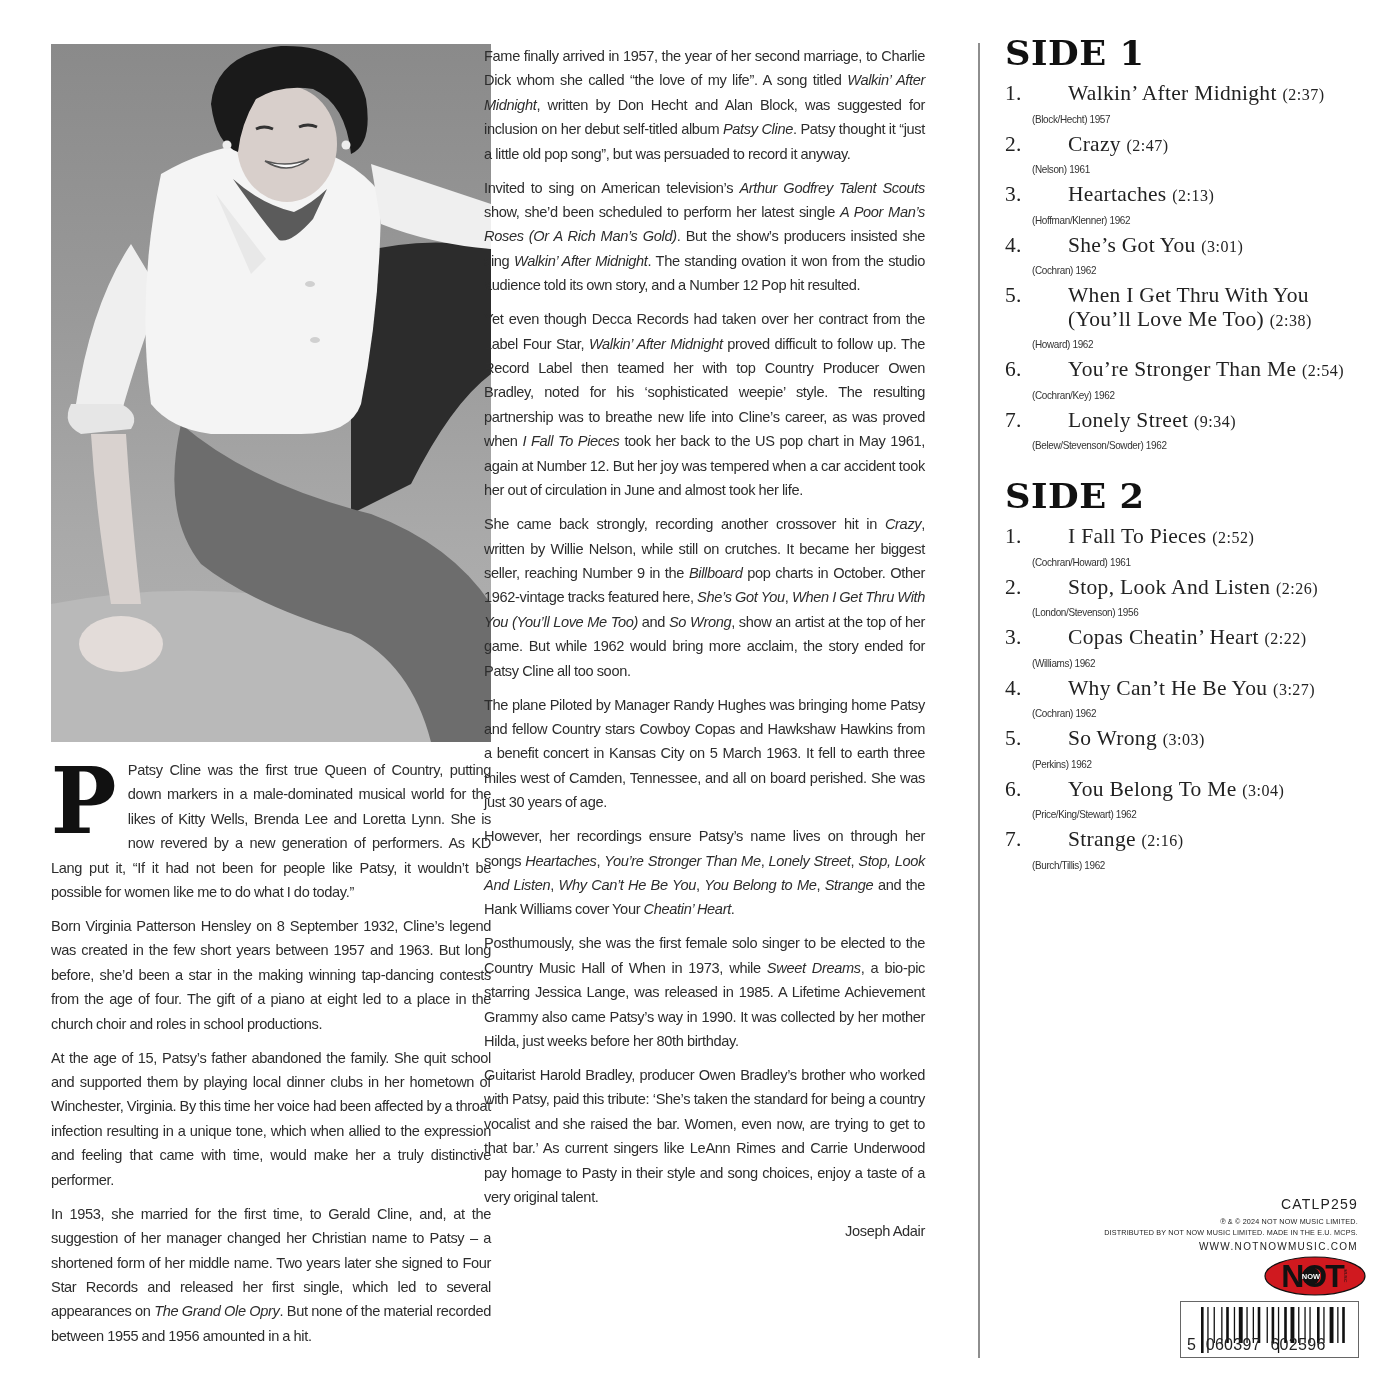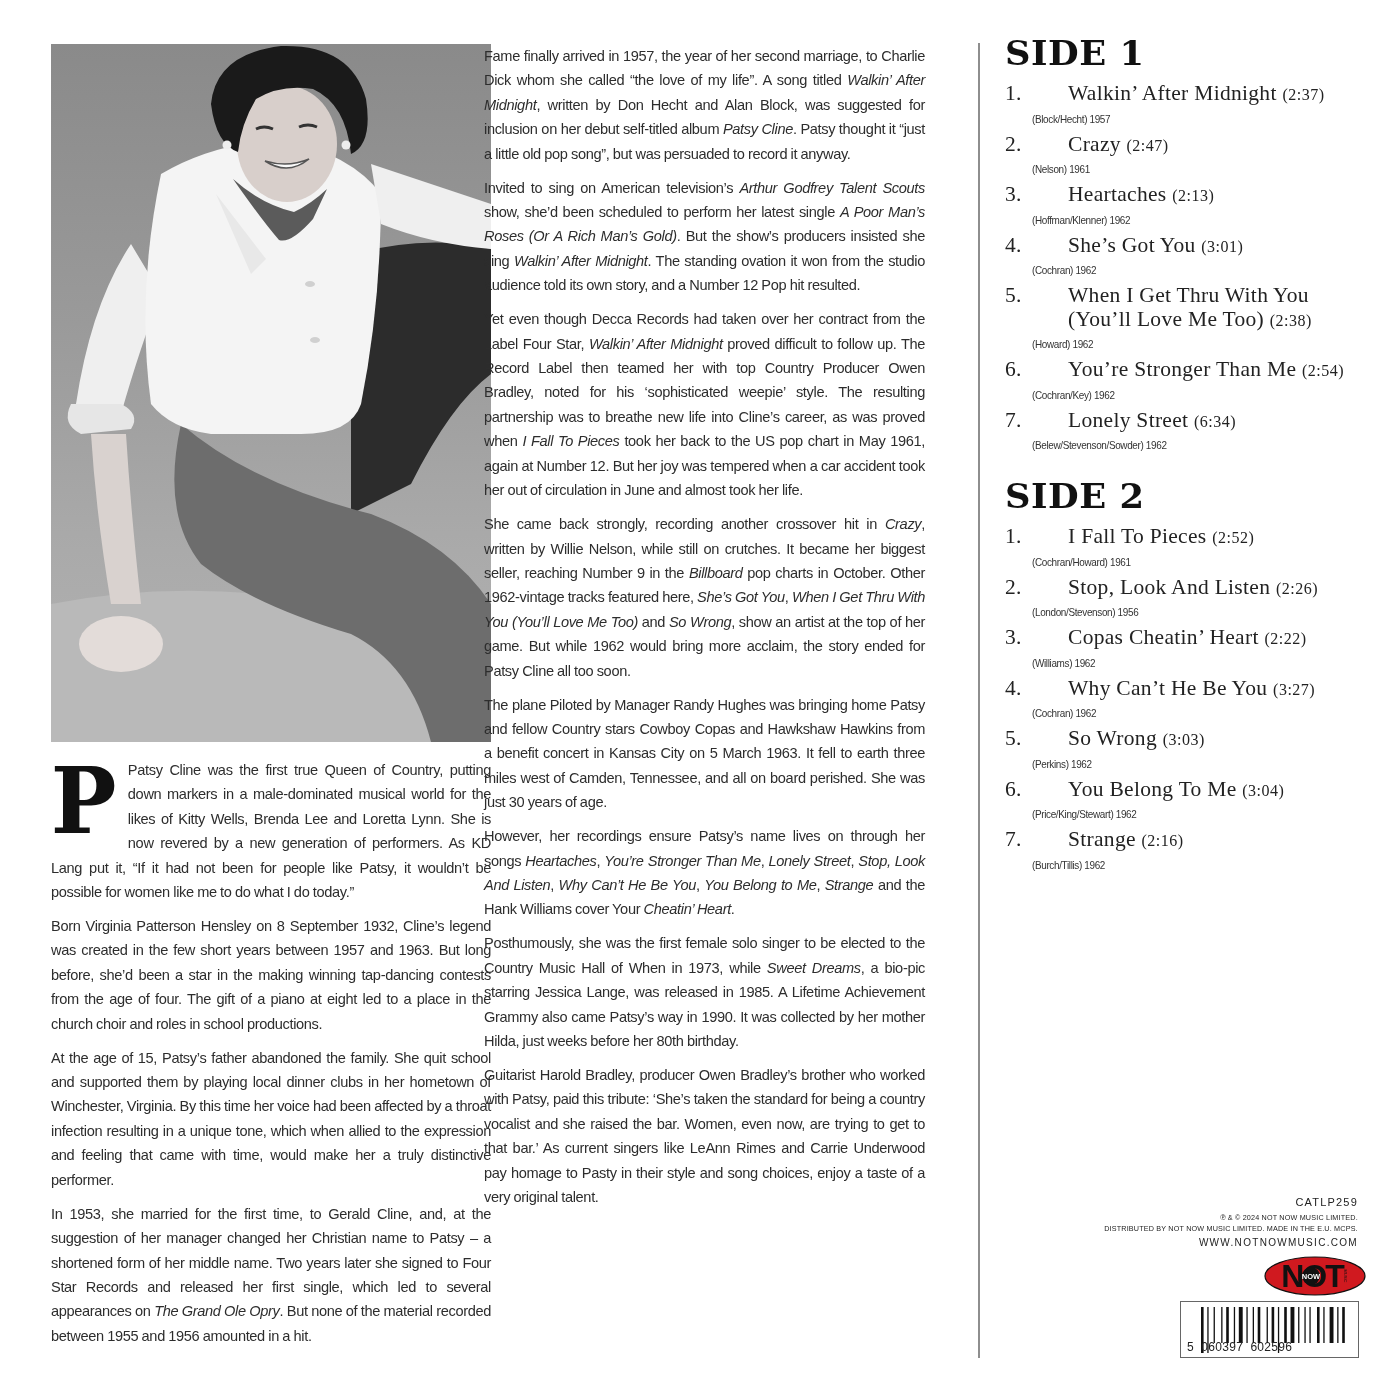--- a/index.html
+++ b/index.html
@@ -48,28 +48,28 @@
   .track-dur { font-size: 16px; letter-spacing: 0.5px; }
   .track-credit {
     font-family: "Liberation Sans", sans-serif; font-size: 11.3px; color: #333; margin-left: 27px;
     line-height: 24px; letter-spacing: -0.4px; transform: scaleX(0.88); transform-origin: left; white-space: nowrap;
   }
 
   .legal {
     position: absolute; right: 42px; top: 1196px; text-align: right;
     font-family: "Liberation Sans", sans-serif; color: #222;
   }
-  .catno { font-size: 11px; letter-spacing: 1.2px; margin-bottom: 4px; }
+  .catno { font-size: 14px; letter-spacing: 1.2px; margin-bottom: 4px; }
   .copy { font-size: 8px; letter-spacing: 0.2px; line-height: 11px; transform: scaleX(0.9); transform-origin: right; }
   .web { font-size: 10px; letter-spacing: 1.3px; margin-top: 3px; }
   .logo { position: absolute; left: 1264px; top: 1256px; width: 102px; height: 40px; }
   .barcode { position: absolute; left: 1180px; top: 1301px; width: 177px; height: 55px; border: 1px solid #666; background: #fff; }
   .barcode svg { position: absolute; left: 0; top: 0; }
   .barcode-digits {
-    position: absolute; left: 6px; bottom: 3px; font-family: "Liberation Sans", sans-serif; font-size: 12px; color: #222;
+    position: absolute; left: 6px; bottom: 3px; font-family: "Liberation Sans", sans-serif; font-size: 16px; color: #222;
     letter-spacing: 0.3px; background: transparent;
   }
 </style>
 </head>
 <body>
 
 <div class="col-left">
   <div class="photo" title="Black and white portrait of Patsy Cline seated, wearing a white blouse">
     <svg width="440" height="698" viewBox="0 0 440 698">
 
@@ -122,20 +122,21 @@
     <div>
         <p><span>Fame finally arrived in 1957, the year of her second marriage, to Charlie Dick whom she called “the love of my life”. A song titled </span><em>Walkin’ After Midnight</em><span>, written by Don Hecht and Alan Block, was suggested for inclusion on her debut self-titled album </span><em>Patsy Cline</em><span>. Patsy thought it “just a little old pop song”, but was persuaded to record it anyway.</span></p>
         <p><span>Invited to sing on American television’s </span><em>Arthur Godfrey Talent Scouts</em><span> show, she’d been scheduled to perform her latest single </span><em>A Poor Man’s Roses (Or A Rich Man’s Gold)</em><span>. But the show’s producers insisted she sing </span><em>Walkin’ After Midnight</em><span>. The standing ovation it won from the studio audience told its own story, and a Number 12 Pop hit resulted.</span></p>
         <p><span>Yet even though Decca Records had taken over her contract from the Label Four Star, </span><em>Walkin’ After Midnight</em><span> proved difficult to follow up. The Record Label then teamed her with top Country Producer Owen Bradley, noted for his ‘sophisticated weepie’ style. The resulting partnership was to breathe new life into Cline’s career, as was proved when </span><em>I Fall To Pieces</em><span> took her back to the US pop chart in May 1961, again at Number 12. But her joy was tempered when a car accident took her out of circulation in June and almost took her life.</span></p>
         <p><span>She came back strongly, recording another crossover hit in </span><em>Crazy</em><span>, written by Willie Nelson, while still on crutches. It became her biggest seller, reaching Number 9 in the </span><em>Billboard</em><span> pop charts in October. Other 1962-vintage tracks featured here, </span><em>She’s Got You</em><span>, </span><em>When I Get Thru With You (You’ll Love Me Too)</em><span> and </span><em>So Wrong</em><span>, show an artist at the top of her game. But while 1962 would bring more acclaim, the story ended for Patsy Cline all too soon.</span></p>
         <p><span>The plane Piloted by Manager Randy Hughes was bringing home Patsy and fellow Country stars Cowboy Copas and Hawkshaw Hawkins from a benefit concert in Kansas City on 5 March 1963. It fell to earth three miles west of Camden, Tennessee, and all on board perished. She was just 30 years of age.</span></p>
         <p><span>However, her recordings ensure Patsy’s name lives on through her songs </span><em>Heartaches</em><span>, </span><em>You’re Stronger Than Me</em><span>, </span><em>Lonely Street</em><span>, </span><em>Stop, Look And Listen</em><span>, </span><em>Why Can’t He Be You</em><span>, </span><em>You Belong to Me</em><span>, </span><em>Strange</em><span> and the Hank Williams cover Your </span><em>Cheatin’ Heart</em><span>.</span></p>
         <p><span>Posthumously, she was the first female solo singer to be elected to the Country Music Hall of When in 1973, while </span><em>Sweet Dreams</em><span>, a bio-pic starring Jessica Lange, was released in 1985. A Lifetime Achievement Grammy also came Patsy’s way in 1990. It was collected by her mother Hilda, just weeks before her 80th birthday.</span></p>
         <p><span>Guitarist Harold Bradley, producer Owen Bradley’s brother who worked with Patsy, paid this tribute: ‘She’s taken the standard for being a country vocalist and she raised the bar. Women, even now, are trying to get to that bar.’ As current singers like LeAnn Rimes and Carrie Underwood pay homage to Pasty in their style and song choices, enjoy a taste of a very original talent.</span></p>
       </div>
+    <div class="signature">Joseph Adair</div>
   </div>
 </div>
 
 <div class="divider"></div>
 
 <div class="col-right">
   <div>
     <div class="side-title">SIDE 1</div>
     <div>
         <div class="track">
@@ -176,21 +177,21 @@
         <div class="track">
           <div class="track-line">
             <span class="track-num">6.</span>
             <span class="track-title"><span>You’re Stronger Than Me</span> <span class="track-dur">(2:54)</span></span>
           </div>
           <div class="track-credit">(Cochran/Key) 1962</div>
         </div>
         <div class="track">
           <div class="track-line">
             <span class="track-num">7.</span>
-            <span class="track-title"><span>Lonely Street</span> <span class="track-dur">(6:34)</span></span>
+            <span class="track-title"><span>Lonely Street</span> <span class="track-dur">(9:34)</span></span>
           </div>
           <div class="track-credit">(Belew/Stevenson/Sowder) 1962</div>
         </div>
       </div>
   </div>
   <div>
     <div class="side-title s2">SIDE 2</div>
     <div>
         <div class="track">
           <div class="track-line">

